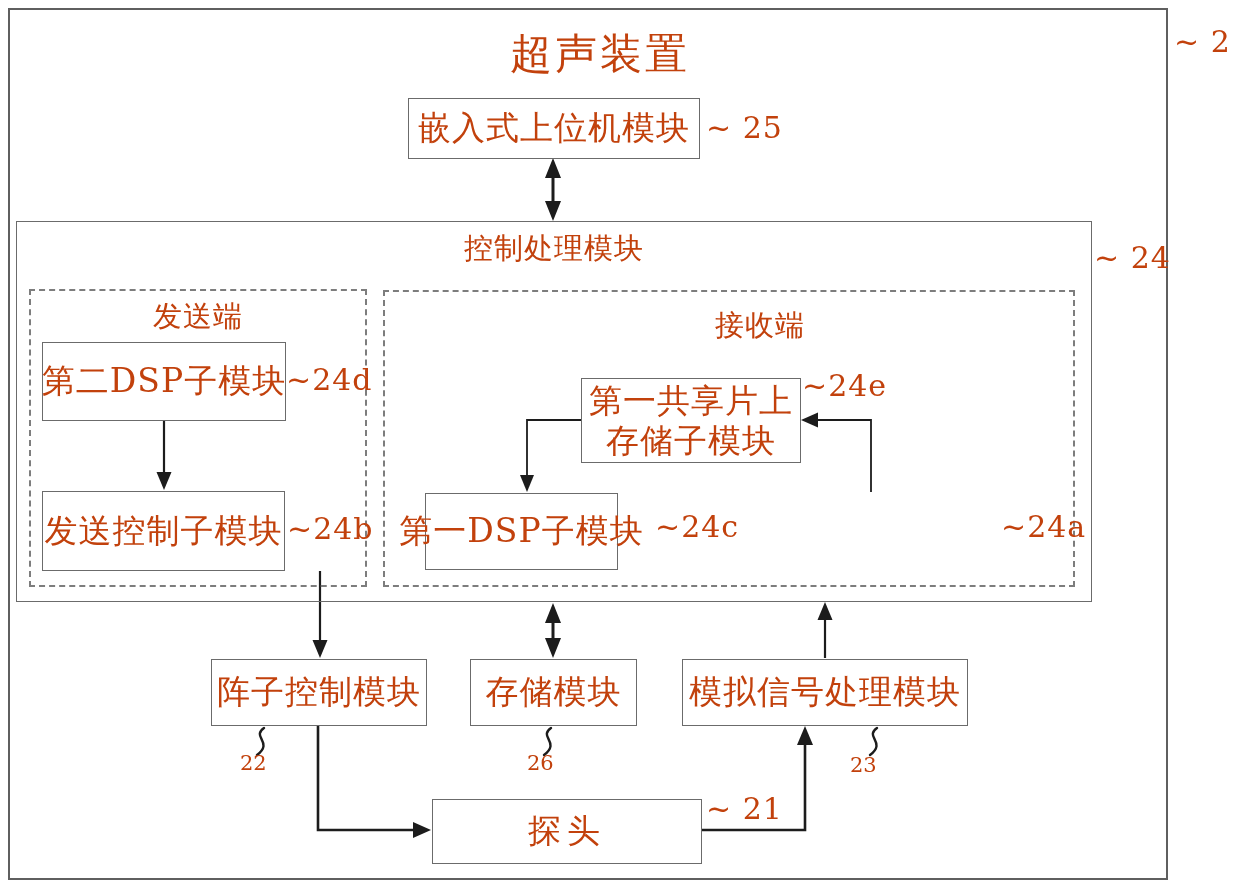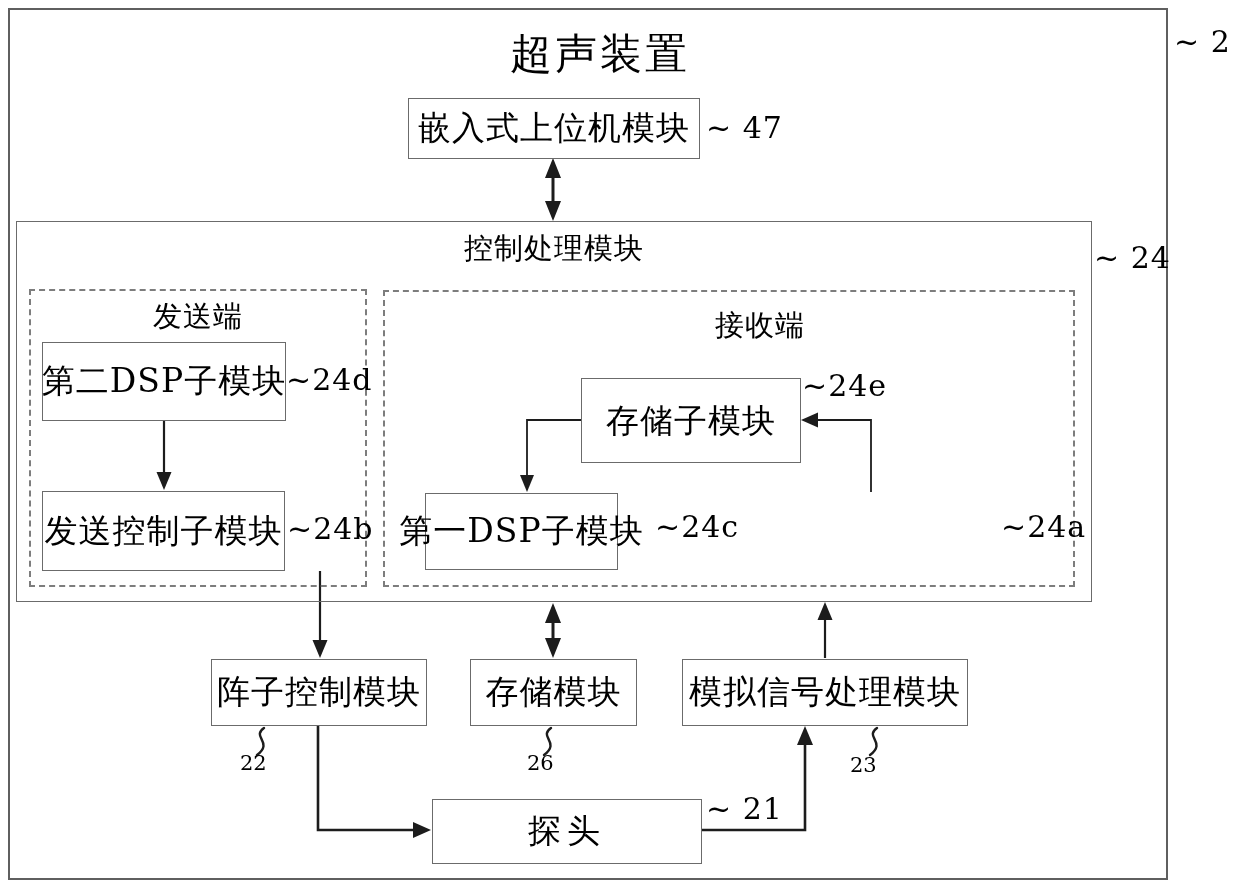--- a/index.html
+++ b/index.html
@@ -1,18 +1,18 @@
 <!DOCTYPE html>
 <html><head>
 <meta charset="utf-8">
 <style>
   html,body{margin:0;padding:0;background:#ffffff;}
   .canvas{
     position:relative;width:1240px;height:893px;background:#ffffff;
-    font-family:"DejaVu Serif","Liberation Serif",serif;color:#000000;overflow:hidden;
+    font-family:"DejaVu Serif","Liberation Serif",serif;color:#c2410c;overflow:hidden;
   }
   .outer{
     position:absolute;left:8px;top:8px;width:1160px;height:872px;
     border:2px solid #5f5f5f;box-sizing:border-box;background:transparent;
   }
   .title{
     position:absolute;left:420px;top:26px;width:360px;text-align:center;
     font-size:42px;letter-spacing:3px;white-space:nowrap;
   }
   .box{
@@ -100,21 +100,21 @@
     </g>
 
     <path class="ln" d="M 264,728 C 251,737 274,742 257,755" stroke-width="2.4" stroke-linecap="round"></path>
     <path class="ln" d="M 551,728 C 538,737 561,742 544,755" stroke-width="2.4" stroke-linecap="round"></path>
     <path class="ln" d="M 877,728 C 864,737 887,742 870,755" stroke-width="2.4" stroke-linecap="round"></path>
   </svg>
 
   <div class="box" style="left:408px;top:98px;width:292px;height:61px;">
     <span>嵌入式上位机模块</span>
   </div>
-  <span class="ref" style="left:706px;top:110px;">~ 47</span>
+  <span class="ref" style="left:706px;top:110px;">~ 25</span>
 
   <div class="bigbox" style="left:16px;top:221px;width:1076px;height:381px;"></div>
   <div class="heading centered" style="left:16px;top:229px;width:1076px;">控制处理模块</div>
   <span class="ref" style="left:1094px;top:240px;">~ 24</span>
 
   <div class="dashedbox" style="left:29px;top:289px;width:338px;height:298px;"></div>
   <div class="heading centered" style="left:29px;top:297px;width:338px;">发送端</div>
 
   <div class="box" style="left:42px;top:342px;width:244px;height:79px;">
     <span>第二DSP子模块</span>
@@ -123,20 +123,21 @@
 
   <div class="box" style="left:42px;top:491px;width:243px;height:80px;align-items:center;">
     <span>发送控制子模块</span>
   </div>
   <span class="ref" style="left:287px;top:511px;">~24b</span>
 
   <div class="dashedbox" style="left:383px;top:290px;width:692px;height:297px;"></div>
   <div class="heading" style="left:715px;top:306px;">接收端</div>
 
   <div class="box twoline" style="left:581px;top:378px;width:220px;height:85px;">
+    <span>第一共享片上</span>
     <span>存储子模块</span>
   </div>
   <span class="ref" style="left:802px;top:368px;">~24e</span>
 
   <div class="box" style="left:425px;top:493px;width:193px;height:77px;">
     <span>第一DSP子模块</span>
   </div>
   <span class="ref" style="left:655px;top:509px;">~24c</span>
 
   <span class="ref" style="left:1001px;top:509px;">~24a</span>

